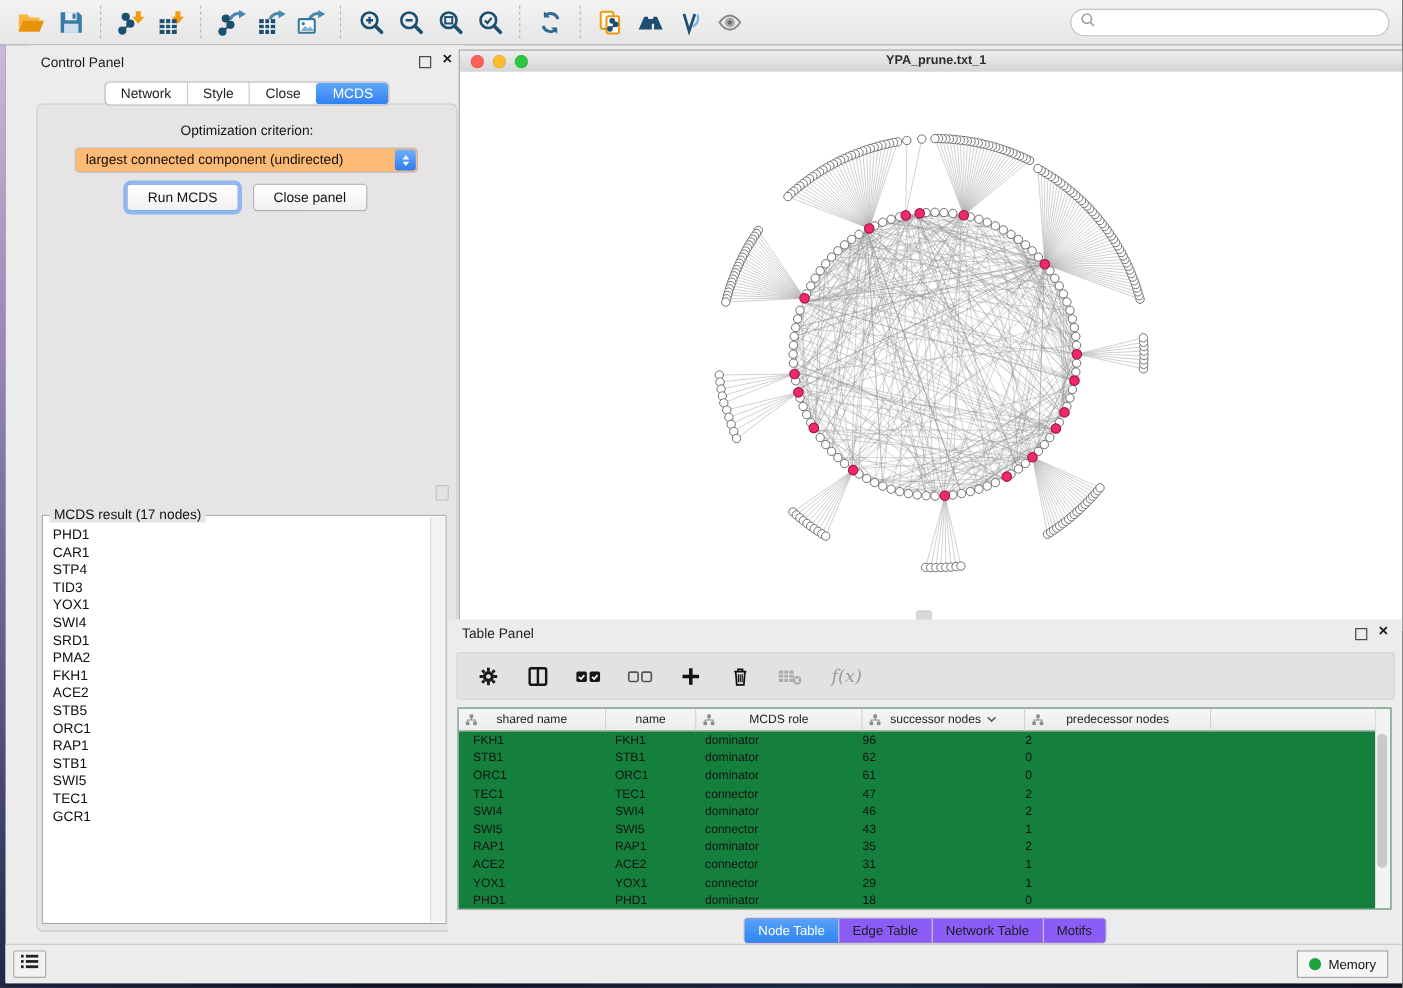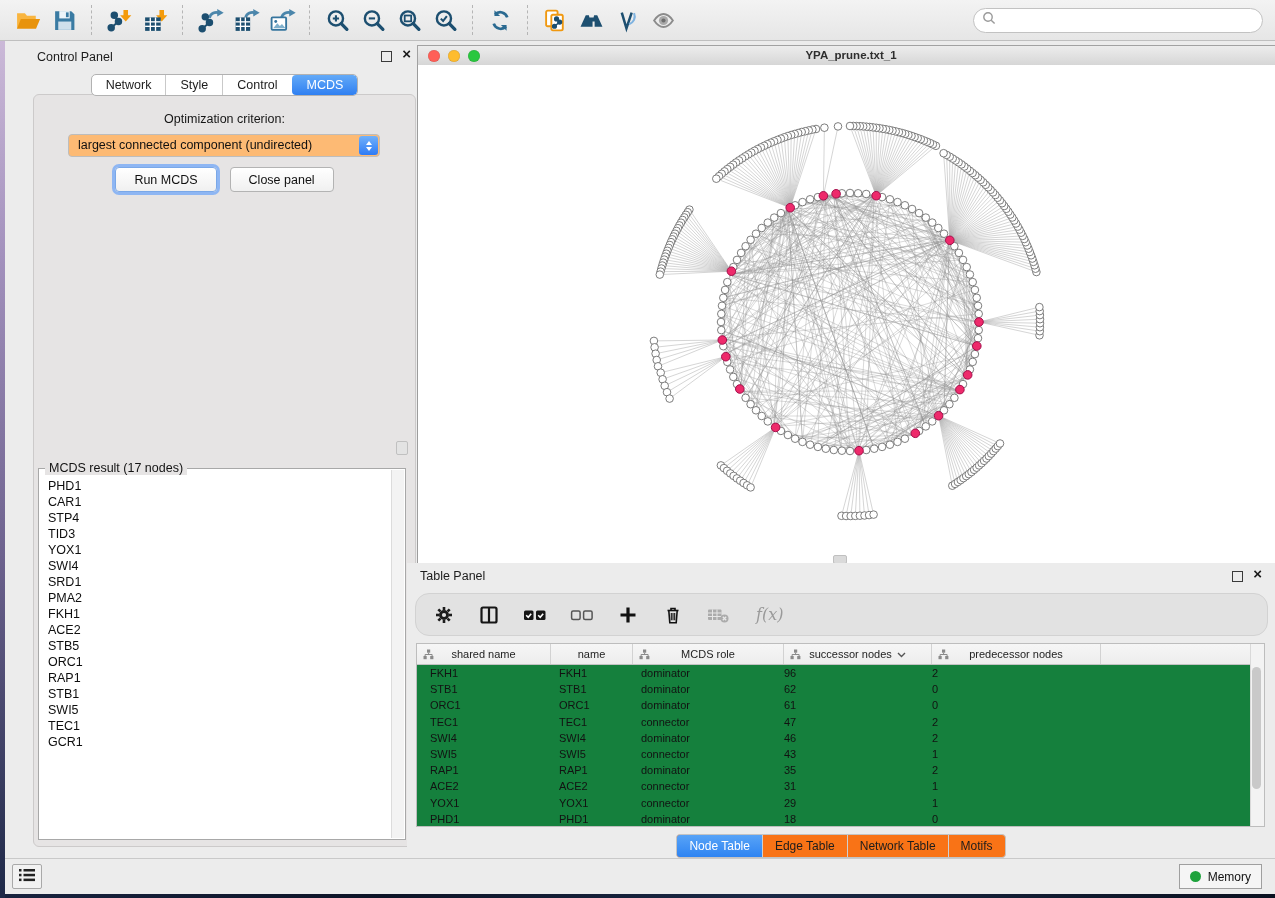--- a/index.html
+++ b/index.html
@@ -80,39 +80,39 @@
   .fan-edge{stroke:#b4b4b4;stroke-opacity:.8;stroke-width:.7;}
   .ring-node{fill:#fff;stroke:#6e6e6e;stroke-width:.9;}
   .hub-node{fill:#ee2a6b;stroke:#a50f4c;stroke-width:1;}
 
   
   .tp{position:absolute;left:407px;top:563px;width:868px;height:295px;background:#ececec;}
   .tp .panel-title{position:absolute;left:13px;top:6px;}
   .tp .float-btn{right:32px;top:8px;}
   .tp .close-btn{right:13px;top:1px;}
   .tp-toolbar{position:absolute;left:8px;right:7px;top:30px;height:43px;background:#e2e2e2;
-              border:1px solid #d2d2d2;border-radius:14px;box-sizing:border-box;
+              border:1px solid #d2d2d2;border-radius:3px;box-sizing:border-box;
               display:flex;align-items:center;padding-left:16px;gap:21px;}
   .tp-tool{display:flex;align-items:center;justify-content:center;width:24px;height:24px;}
   .tp-table{position:absolute;left:9px;right:10px;top:80px;height:184px;background:#15803d;
             border:1px solid #bdbdbd;box-sizing:border-box;overflow:hidden;}
   .thead{position:absolute;left:0;right:13px;top:0;height:21px;display:flex;
          background:linear-gradient(#f6f6f6,#ededed);border-bottom:1px solid #c2c2c2;box-sizing:border-box;}
   .th{position:relative;display:flex;align-items:center;justify-content:center;gap:5px;
       border-right:1px solid #d2d2d2;font-size:11px;color:#232323;box-sizing:border-box;flex:0 0 auto;}
   .th .col-icon{position:absolute;left:6px;top:5px;}
   .th.filler{flex:1;border-right:none;}
   .tbody{position:absolute;left:0;right:13px;top:21px;bottom:0;}
   .tr{display:flex;height:16.2px;align-items:center;font-size:11px;color:#121212;}
   .td{flex:0 0 auto;box-sizing:border-box;white-space:nowrap;overflow:hidden;}
   .td.num{text-align:left;}
   .vscroll{position:absolute;right:0;top:0;bottom:0;width:13px;background:#f3f3f3;border-left:1px solid #d9d9d9;}
   .vthumb{position:absolute;left:1px;top:23px;width:9px;height:122px;background:#c9c9c9;border-radius:5px;}
   .tp-tabs-wrap{position:absolute;left:0;right:0;top:271px;display:flex;justify-content:center;}
-  .tp-tabs{display:flex;border:1px solid #c3c3c3;border-radius:4px;background:#f97316;overflow:hidden;}
+  .tp-tabs{display:flex;border:1px solid #c3c3c3;border-radius:4px;background:#8b5cf6;overflow:hidden;}
   .tp-tab{padding:4px 12px;font-size:12px;color:#1d1d1d;border-left:1px solid #cfcfcf;}
   .tp-tab:first-child{border-left:none;}
   .tp-tab.selected{background:linear-gradient(#58a3f7,#2e84f2);color:#fff;border-left-color:transparent;}
 
   
   .status{position:absolute;left:5px;right:0;top:858px;height:35px;background:#ececec;border-top:1px solid #c9c9c9;}
   .list-btn{position:absolute;left:7px;top:5px;width:28px;height:23px;background:#f2f2f2;border:1px solid #a9a9a9;
             border-radius:2px;display:flex;align-items:center;justify-content:center;}
   .mem-btn{position:absolute;right:13px;top:5px;height:23px;padding:0 10px;background:#f5f5f5;
            border:1px solid #9f9f9f;display:flex;align-items:center;gap:7px;font-size:12px;color:#111;}
@@ -284,21 +284,21 @@
   </div>
 
   <div class="cp">
     <div class="panel-title">Control Panel</div>
     <div class="float-btn"></div>
     <div class="close-btn">×</div>
     <div class="cp-tabs-wrap">
       <div class="cp-tabs">
           <div class="cp-tab">Network</div>
           <div class="cp-tab">Style</div>
-          <div class="cp-tab">Control</div>
+          <div class="cp-tab">Close</div>
           <div class="cp-tab selected">MCDS</div>
         </div>
     </div>
     <div class="cp-content">
       <div class="opt-label">Optimization criterion:</div>
       <div class="dropdown">
         <span class="dd-label">largest connected component (undirected)</span>
         <span class="stepper">
             <span class="arr-up"></span>
             <span class="arr-down"></span>

